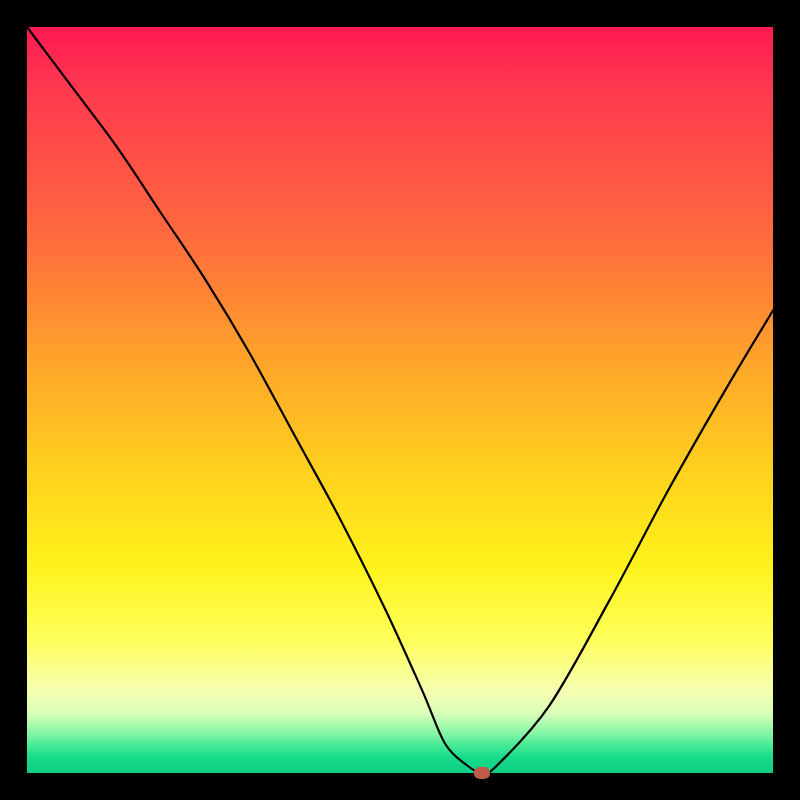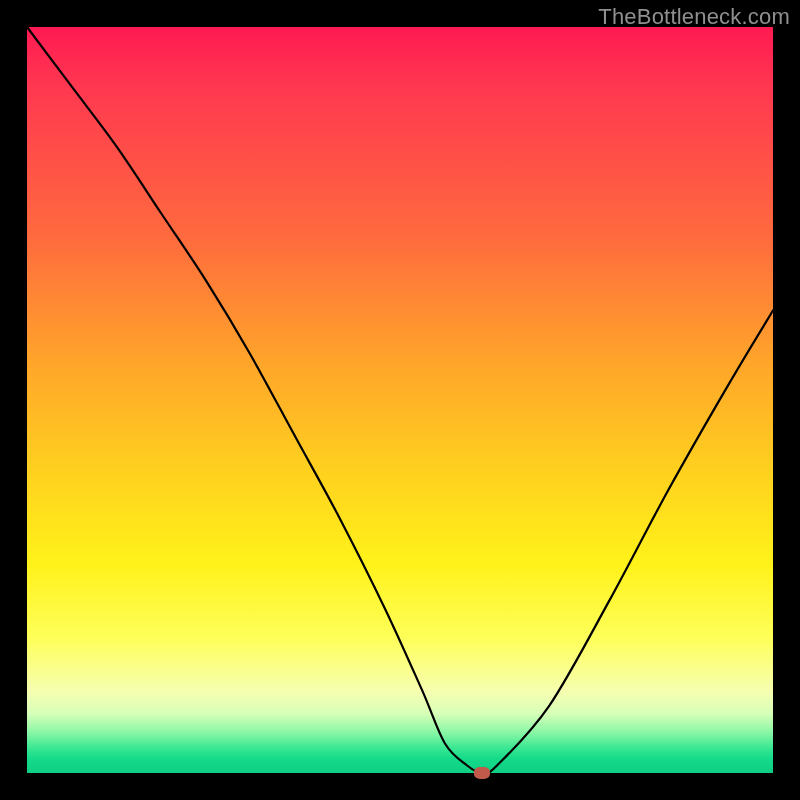--- a/index.html
+++ b/index.html
@@ -75,14 +75,13 @@
 
 <div class="frame">
   <div class="plot"></div>
 
   <svg class="curve" viewBox="0 0 746 746" preserveAspectRatio="none">
     <path id="curve-path" fill="none" stroke="#000" stroke-width="2.2" stroke-linecap="round" stroke-linejoin="round" d="M 0.0 0.0 C 7.5 9.9, 29.8 39.8, 44.8 59.7 C 59.7 79.6, 74.6 98.2, 89.5 119.4 C 104.4 140.5, 119.4 164.1, 134.3 186.5 C 149.2 208.9, 164.1 230.0, 179.0 253.6 C 194.0 277.3, 208.9 302.1, 223.8 328.2 C 238.7 354.4, 253.6 382.9, 268.6 410.3 C 283.5 437.7, 298.4 463.8, 313.3 492.4 C 328.2 521.0, 344.4 553.3, 358.1 581.9 C 371.8 610.5, 385.4 641.6, 395.4 663.9 C 405.3 686.3, 410.3 703.7, 417.8 716.2 C 425.2 728.6, 433.9 733.6, 440.1 738.5 C 446.4 743.5, 450.1 746.0, 455.1 746.0 C 460.0 746.0, 458.8 749.7, 470.0 738.5 C 481.2 727.3, 503.5 706.2, 522.2 678.9 C 540.8 651.5, 562.0 610.5, 581.9 574.4 C 601.8 538.4, 621.7 498.6, 641.6 462.5 C 661.5 426.5, 683.8 387.9, 701.2 358.1 C 718.6 328.2, 738.5 295.9, 746.0 283.5"></path>
   </svg>
 
   <div id="marker" class="marker" style="left: 482.06px; top: 773px;"></div>
 
-  <div class="watermark">TheBottleneck.com</div>
 </div>
 
 </body></html>

